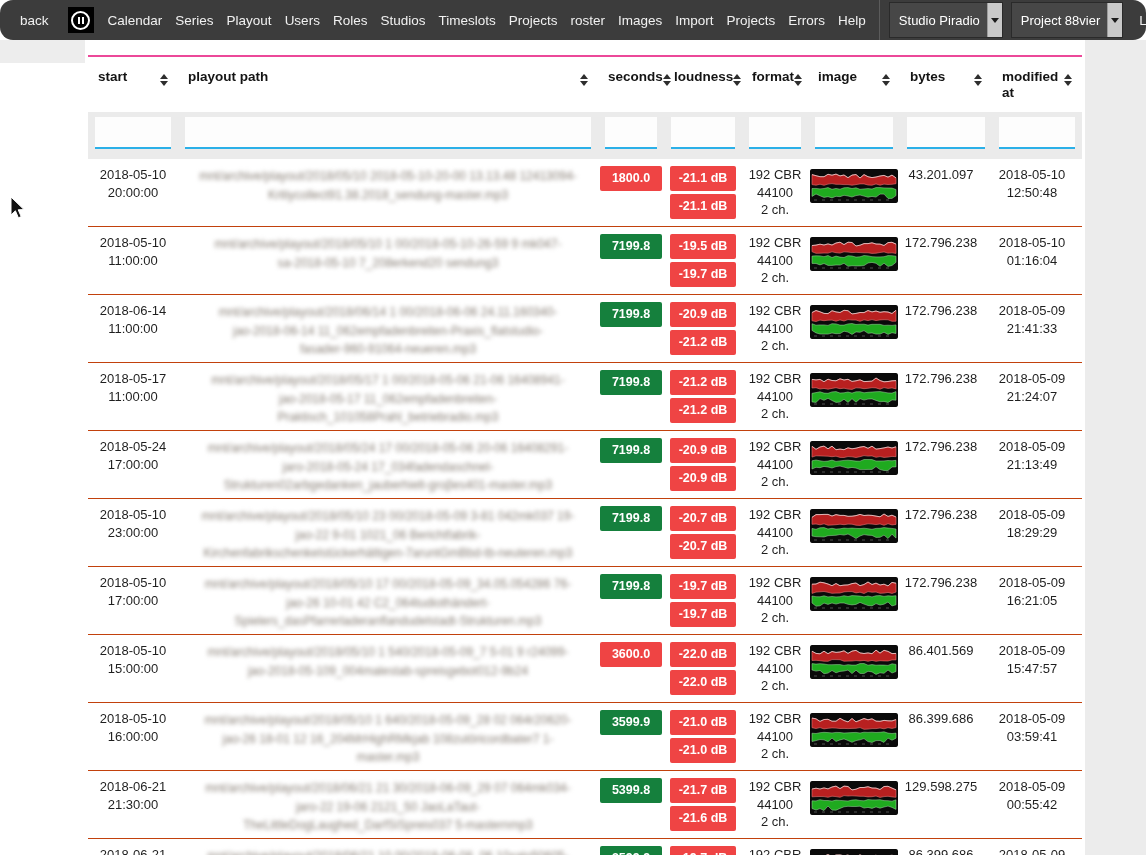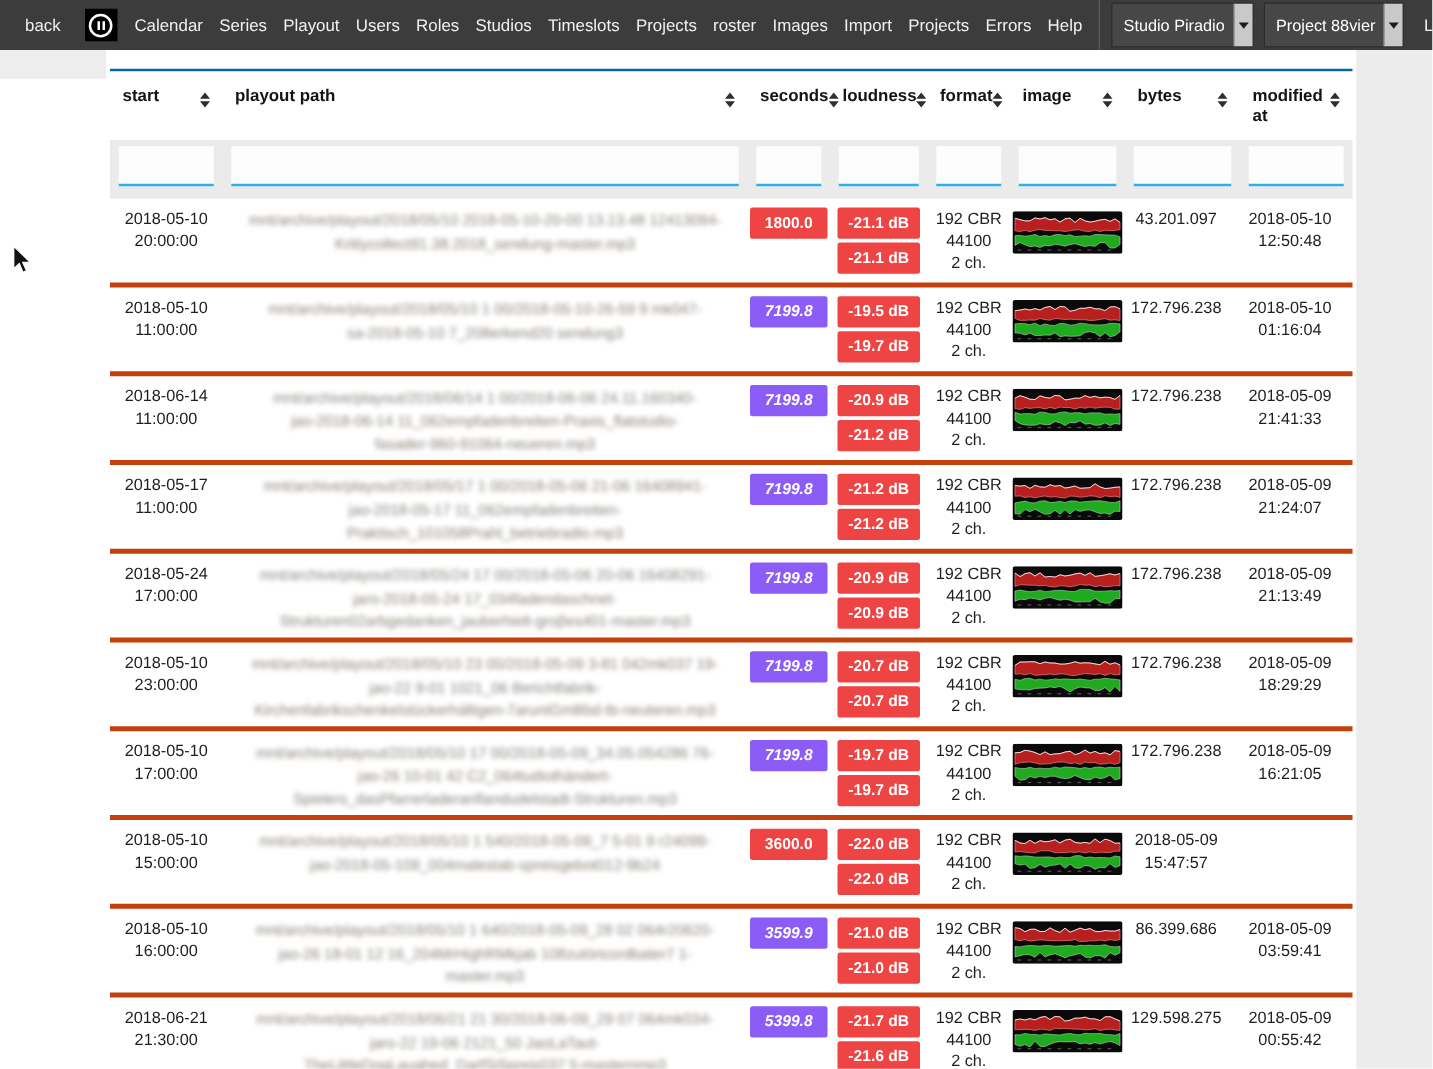--- a/index.html
+++ b/index.html
@@ -5,21 +5,21 @@
   html,body{margin:0;padding:0;}
   body{
     width:1146px;height:855px;overflow:hidden;position:relative;
     background:#ffffff;font-family:"Liberation Sans", sans-serif;
     -webkit-font-smoothing:antialiased;
   }
   
   .nav{
     position:absolute;top:0;left:0;width:1146px;height:40px;
     background:#3c3c3c;display:flex;align-items:center;
-    padding:0 0 0 20px;box-sizing:border-box;white-space:nowrap;
+    padding:0 0 0 20px;box-sizing:border-box;white-space:nowrap;border-radius:13px;
   }
   .nav a{color:#f1f1f1;text-decoration:none;font-size:13.5px;}
   .nav .item{margin-right:13px;cursor:pointer;}
   .logo{
     width:26px;height:26px;background:#000;margin:0 14px 0 6px;
     display:flex;align-items:center;justify-content:center;flex:0 0 auto;
   }
   .logo .ring{
     width:15px;height:15px;border:2px solid #fff;border-radius:50%;
     display:flex;align-items:center;justify-content:center;gap:2px;
@@ -45,52 +45,52 @@
   .logout{color:#ef5350;font-size:14px;margin:0 10px 0 8px;cursor:pointer;}
   
   .left-gray{position:absolute;left:0;top:40px;width:85px;height:23px;background:#ededed;}
   .right-gray{position:absolute;left:1085px;top:40px;width:61px;height:815px;background:#ececec;}
   
   .tbl{position:absolute;left:88px;top:55px;width:994px;}
   .grid{
     display:grid;
     grid-template-columns:90px 420px 66px 78px 66px 92px 92px 90px;
   }
-  .thead{border-top:2px solid #0369a1;padding:12px 0 6px;box-sizing:border-box;height:57px;}
+  .thead{border-top:2px solid #ec4899;padding:12px 0 6px;box-sizing:border-box;height:57px;}
   .hcell{
     display:flex;justify-content:space-between;align-items:flex-start;
     padding:0 10px;font-size:13.5px;font-weight:bold;color:#141414;cursor:pointer;
     line-height:1.2;
   }
   .sort{display:inline-flex;flex-direction:column;gap:2px;margin-top:5px;flex:0 0 auto;}
   .sort i{display:block;width:0;height:0;border-left:4px solid transparent;border-right:4px solid transparent;}
   .sort .up{border-bottom:5px solid #2e2e2e;}
   .sort .down{border-top:5px solid #2e2e2e;}
   .filter-row{background:#ebebeb;padding:5px 0 6px;box-sizing:border-box;height:47px;}
   .fcell{padding:0 7px;}
   .fcell input{
     width:100%;height:32px;box-sizing:border-box;border:none;outline:none;
     background:#fdfdfd;border-bottom:2px solid #2bb0e8;font-size:13px;padding:0 6px;
   }
   .row{
-    height:60px;border-bottom:4px solid #c2410c;padding-top:7px;box-sizing:content-box;
+    height:60px;border-bottom:1px solid #c2410c;padding-top:7px;box-sizing:content-box;
     font-size:13px;color:#1f1f1f;
   }
   .cell{display:flex;flex-direction:column;align-items:center;line-height:1.35;}
   .cell.right{padding-right:10px;box-sizing:border-box;}
   .path-cell{
     color:#8a8178;filter:blur(2.2px);font-size:12px;line-height:1.55;
     text-align:center;padding:1px 14px 0;box-sizing:border-box;overflow:hidden;
   }
   .badge{
     display:inline-block;color:#fff;font-weight:bold;font-size:12.5px;
     padding:4px 9px;border-radius:2px;text-align:center;min-width:44px;
   }
   .green{background:#ef4444;}
-  .red{background:#8b5cf6;font-style:italic;}
+  .red{background:#15803d;}
   .loud-badge{margin-bottom:3px;min-width:46px;}
   .wave{margin-top:3px;border-radius:2px;cursor:pointer;}
   
   .cursor{position:absolute;left:10px;top:196px;pointer-events:none;}
 </style>
 </head>
 <body>
 
 <div class="nav">
   <a class="item">back</a>
@@ -587,20 +587,23 @@
             <rect x="28" y="30.5" width="3" height="1" fill="#8d8d8d" opacity="0.55"></rect>
             <rect x="36" y="30.5" width="3" height="1" fill="#8d8d8d" opacity="0.55"></rect>
             <rect x="44" y="30.5" width="3" height="1" fill="#8d8d8d" opacity="0.55"></rect>
             <rect x="52" y="30.5" width="3" height="1" fill="#8d8d8d" opacity="0.55"></rect>
             <rect x="60" y="30.5" width="3" height="1" fill="#8d8d8d" opacity="0.55"></rect>
             <rect x="68" y="30.5" width="3" height="1" fill="#8d8d8d" opacity="0.55"></rect>
             <rect x="76" y="30.5" width="3" height="1" fill="#8d8d8d" opacity="0.55"></rect>
           </svg>
     </div>
     <div class="cell right">
+      <span>86.401.569</span>
+    </div>
+    <div class="cell right">
       <span>2018-05-09</span>
       <span>15:47:57</span>
     </div>
   </div>
 
   <div class="row grid">
     <div class="cell">
       <span>2018-05-10</span>
       <span>16:00:00</span>
     </div>

